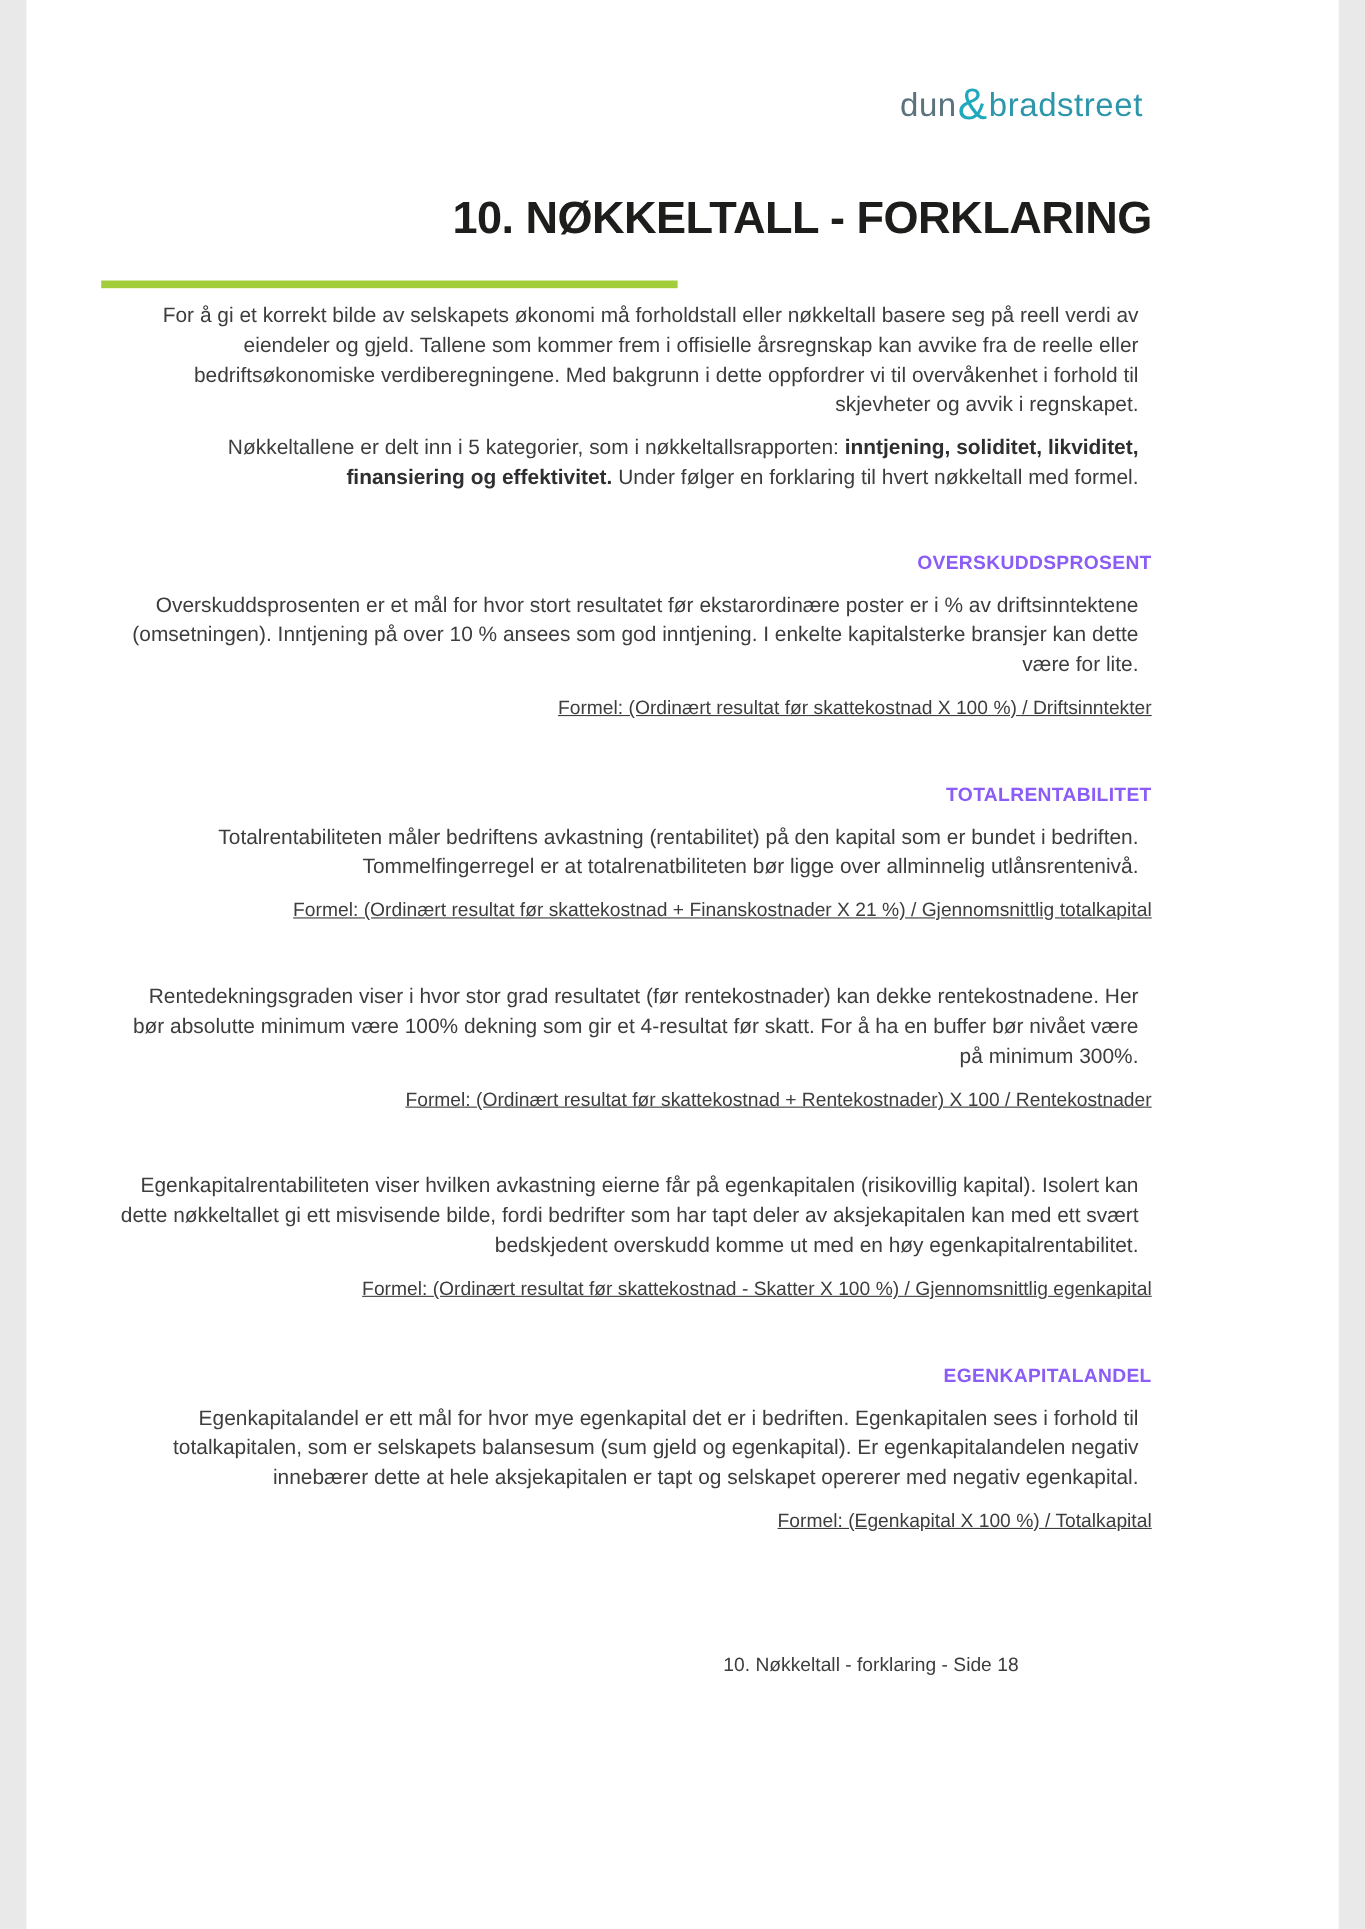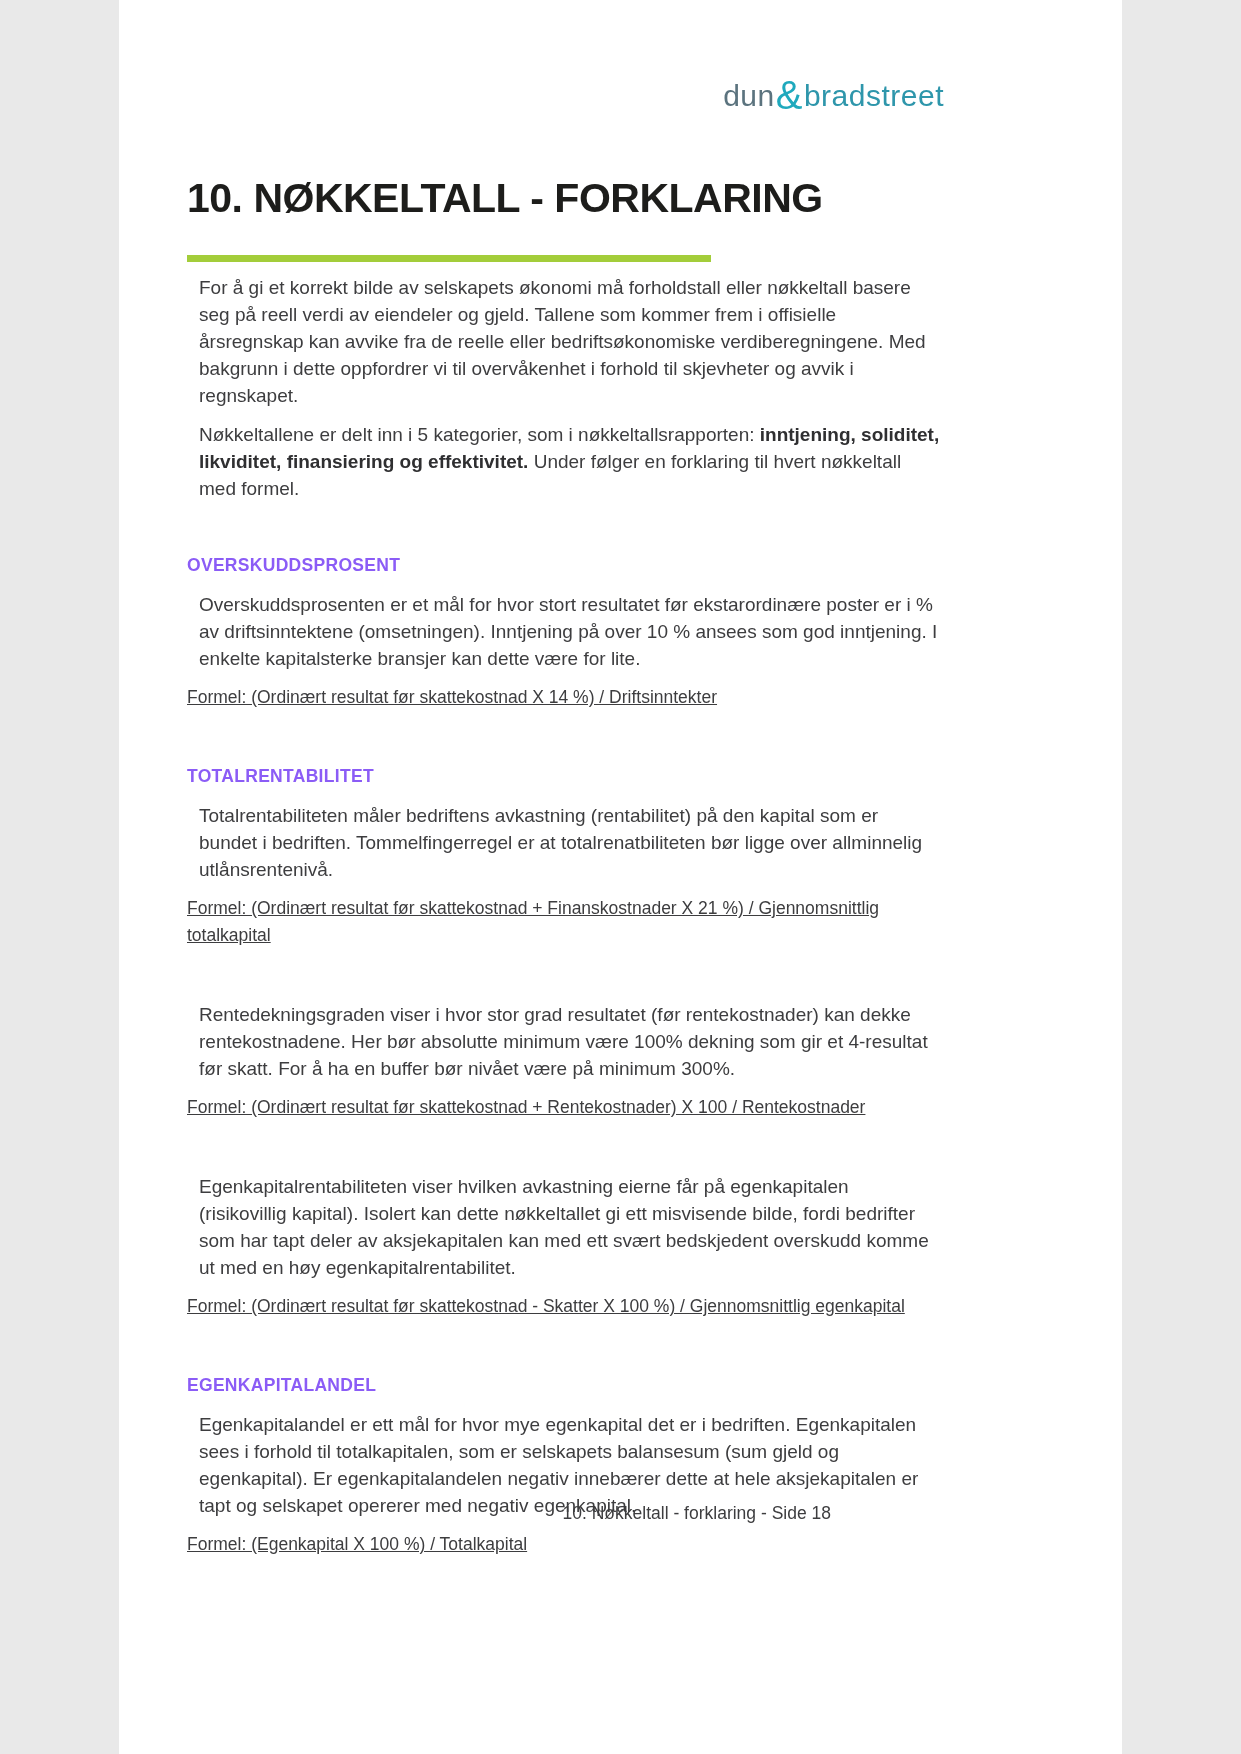--- a/index.html
+++ b/index.html
@@ -1,18 +1,18 @@
 <!DOCTYPE html>
 <html lang="no"><head>
 <meta charset="utf-8">
 <style>
   html, body { margin: 0; padding: 0; background: #e9e9e9; }
   .page {
     position: relative;
-    width: 1003px;
+    width: 1193px;
     height: 1754px;
     margin: 0 auto;
     background: #ffffff;
     font-family: "Liberation Sans", sans-serif;
     color: #3d3d3f;
     box-sizing: border-box;
     overflow: hidden;
   }
   .logo {
     position: absolute;
@@ -31,20 +31,21 @@
     font-weight: 400;
     position: relative;
     top: 3px;
     margin: 0 1px;
   }
   .logo-bradstreet { color: #2e96ab; font-weight: 400; }
 
   .content {
     padding: 176px 170px 0 68px; 
     max-width: 985px;
+    text-align: right;
   }
   h1.title {
     margin: 0;
     font-size: 41px;
     font-weight: bold;
     letter-spacing: -0.5px;
     color: #1d1d1b;
     line-height: 1.1;
   }
   .title-rule {
@@ -104,21 +105,21 @@
     <h1 class="title">10. NØKKELTALL - FORKLARING</h1>
     <div class="title-rule"></div>
 
     <p class="body-text intro-p1">For å gi et korrekt bilde av selskapets økonomi må forholdstall eller nøkkeltall basere seg på reell verdi av eiendeler og gjeld. Tallene som kommer frem i offisielle årsregnskap kan avvike fra de reelle eller bedriftsøkonomiske verdiberegningene. Med bakgrunn i dette oppfordrer vi til overvåkenhet i forhold til skjevheter og avvik i regnskapet.</p>
 
     <p class="body-text intro-p2"><span>Nøkkeltallene er delt inn i 5 kategorier, som i nøkkeltallsrapporten: </span><strong>inntjening, soliditet, likviditet, finansiering og effektivitet.</strong><span> Under følger en forklaring til hvert nøkkeltall med formel.</span></p>
 
     <section class="kpi-section">
       <h2 class="section-heading">OVERSKUDDSPROSENT</h2>
       <p class="body-text">Overskuddsprosenten er et mål for hvor stort resultatet før ekstarordinære poster er i % av driftsinntektene (omsetningen). Inntjening på over 10 % ansees som god inntjening. I enkelte kapitalsterke bransjer kan dette være for lite.</p>
-      <p class="formula">Formel: (Ordinært resultat før skattekostnad X 14 %) / Driftsinntekter</p>
+      <p class="formula">Formel: (Ordinært resultat før skattekostnad X 100 %) / Driftsinntekter</p>
     </section>
 
     <section class="kpi-section">
       <h2 class="section-heading">TOTALRENTABILITET</h2>
       <p class="body-text">Totalrentabiliteten måler bedriftens avkastning (rentabilitet) på den kapital som er bundet i bedriften. Tommelfingerregel er at totalrenatbiliteten bør ligge over allminnelig utlånsrentenivå.</p>
       <p class="formula">Formel: (Ordinært resultat før skattekostnad + Finanskostnader X 21 %) / Gjennomsnittlig totalkapital</p>
     </section>
 
     <section class="kpi-section">
       <p class="body-text">Rentedekningsgraden viser i hvor stor grad resultatet (før rentekostnader) kan dekke rentekostnadene. Her bør absolutte minimum være 100% dekning som gir et 4-resultat før skatt. For å ha en buffer bør nivået være på minimum 300%.</p>

